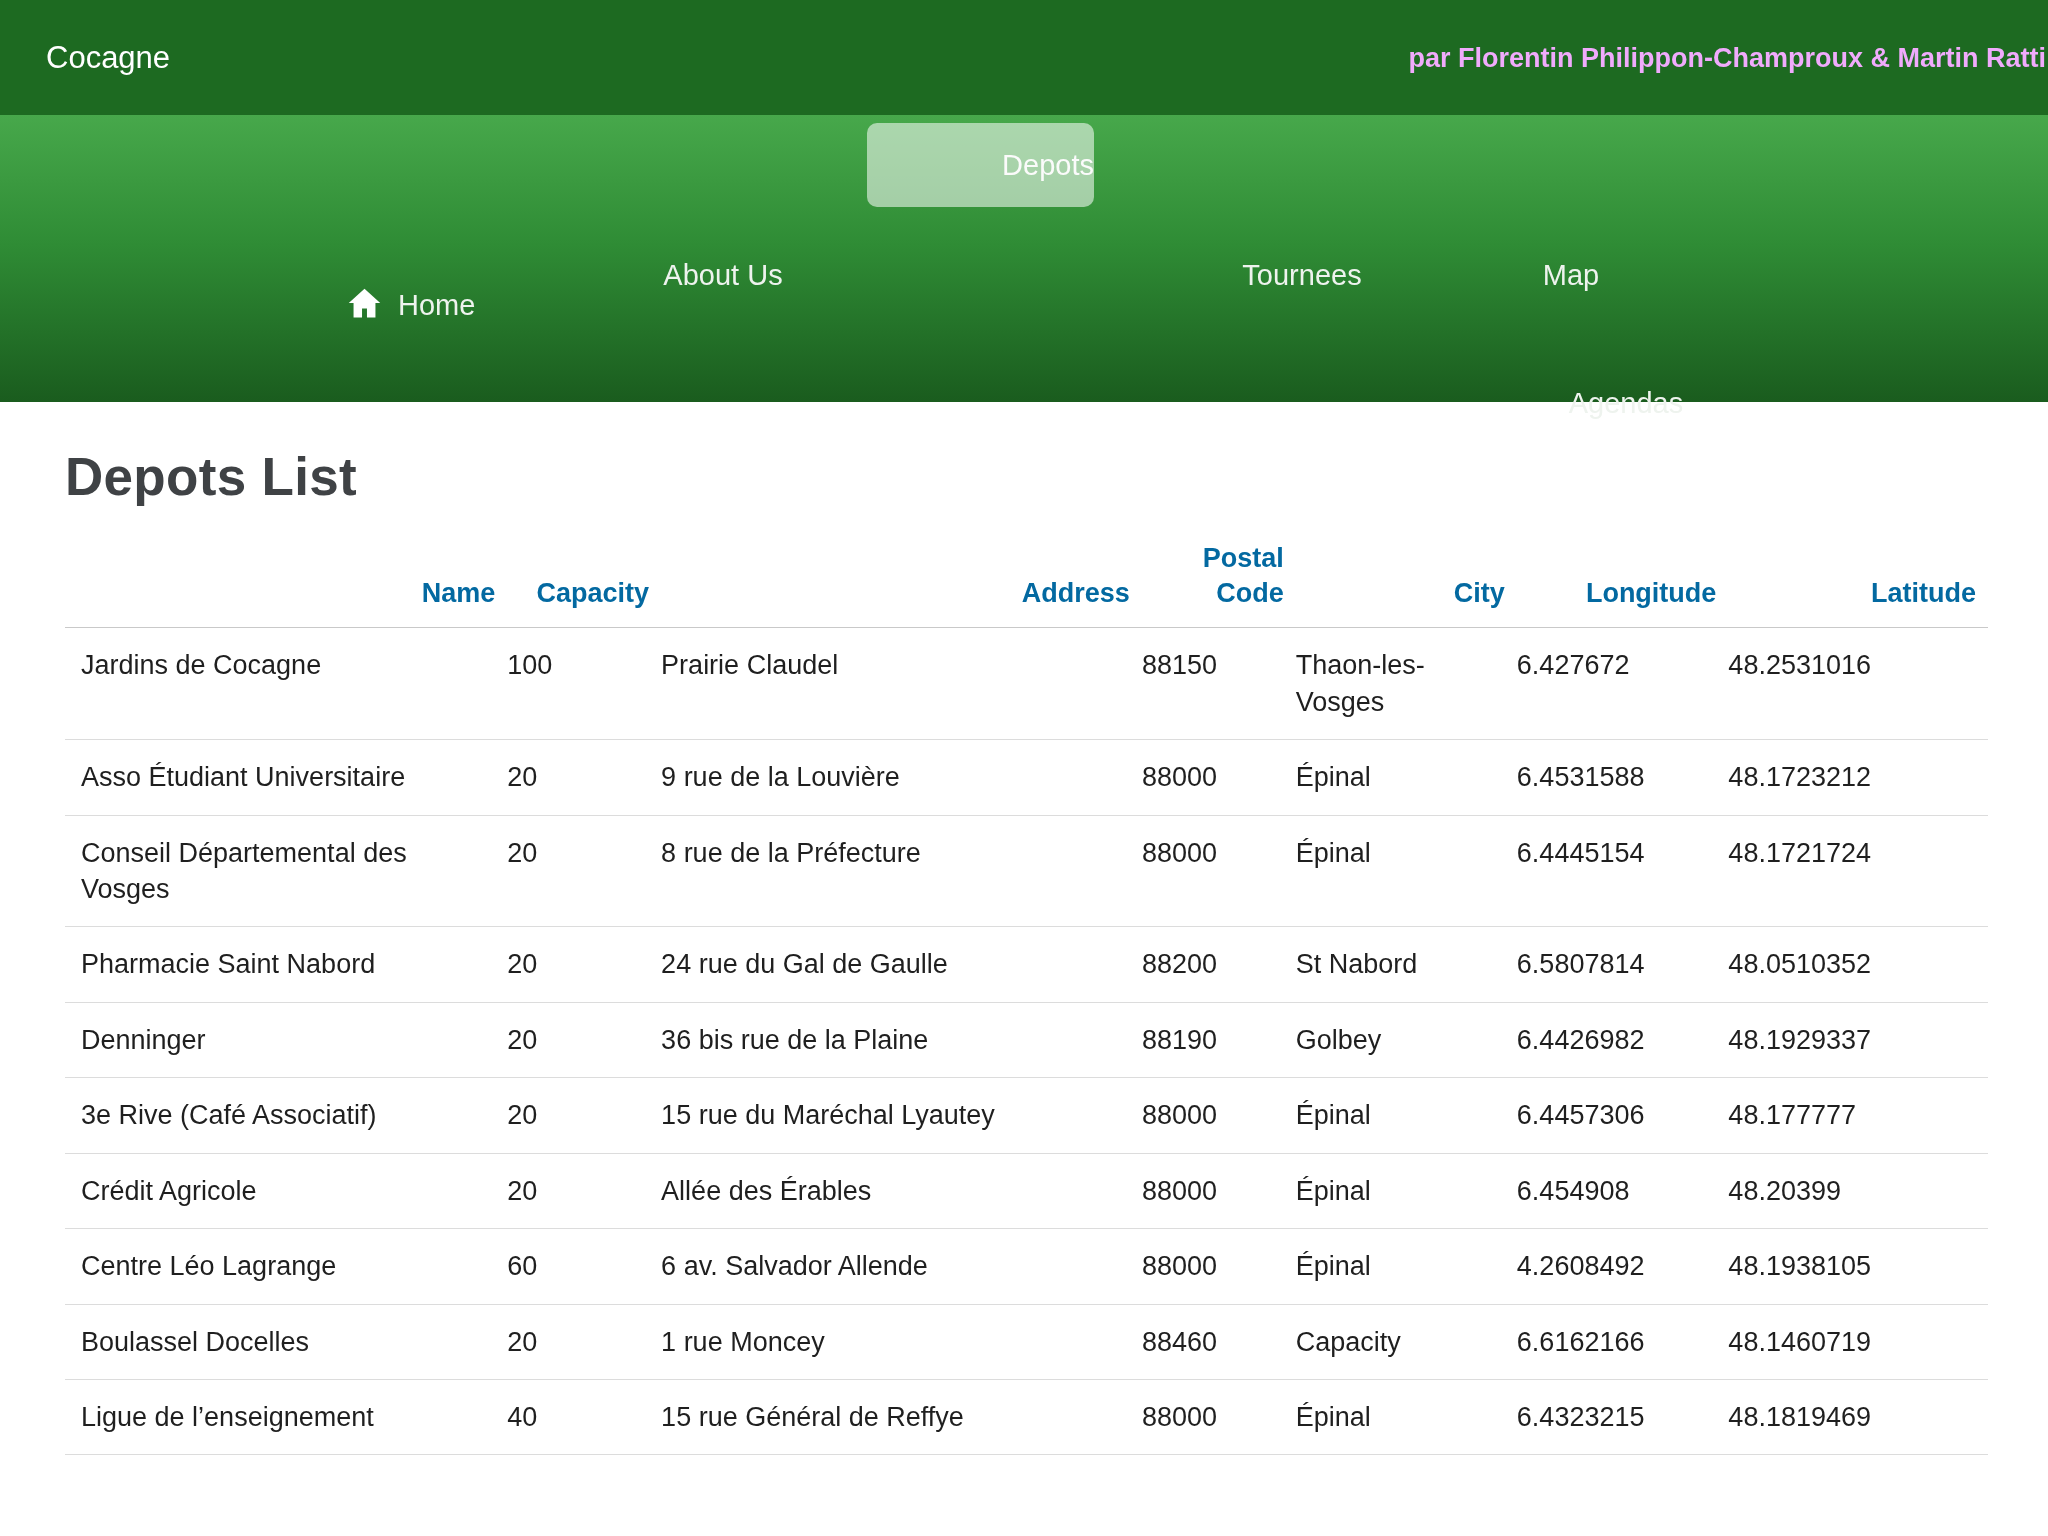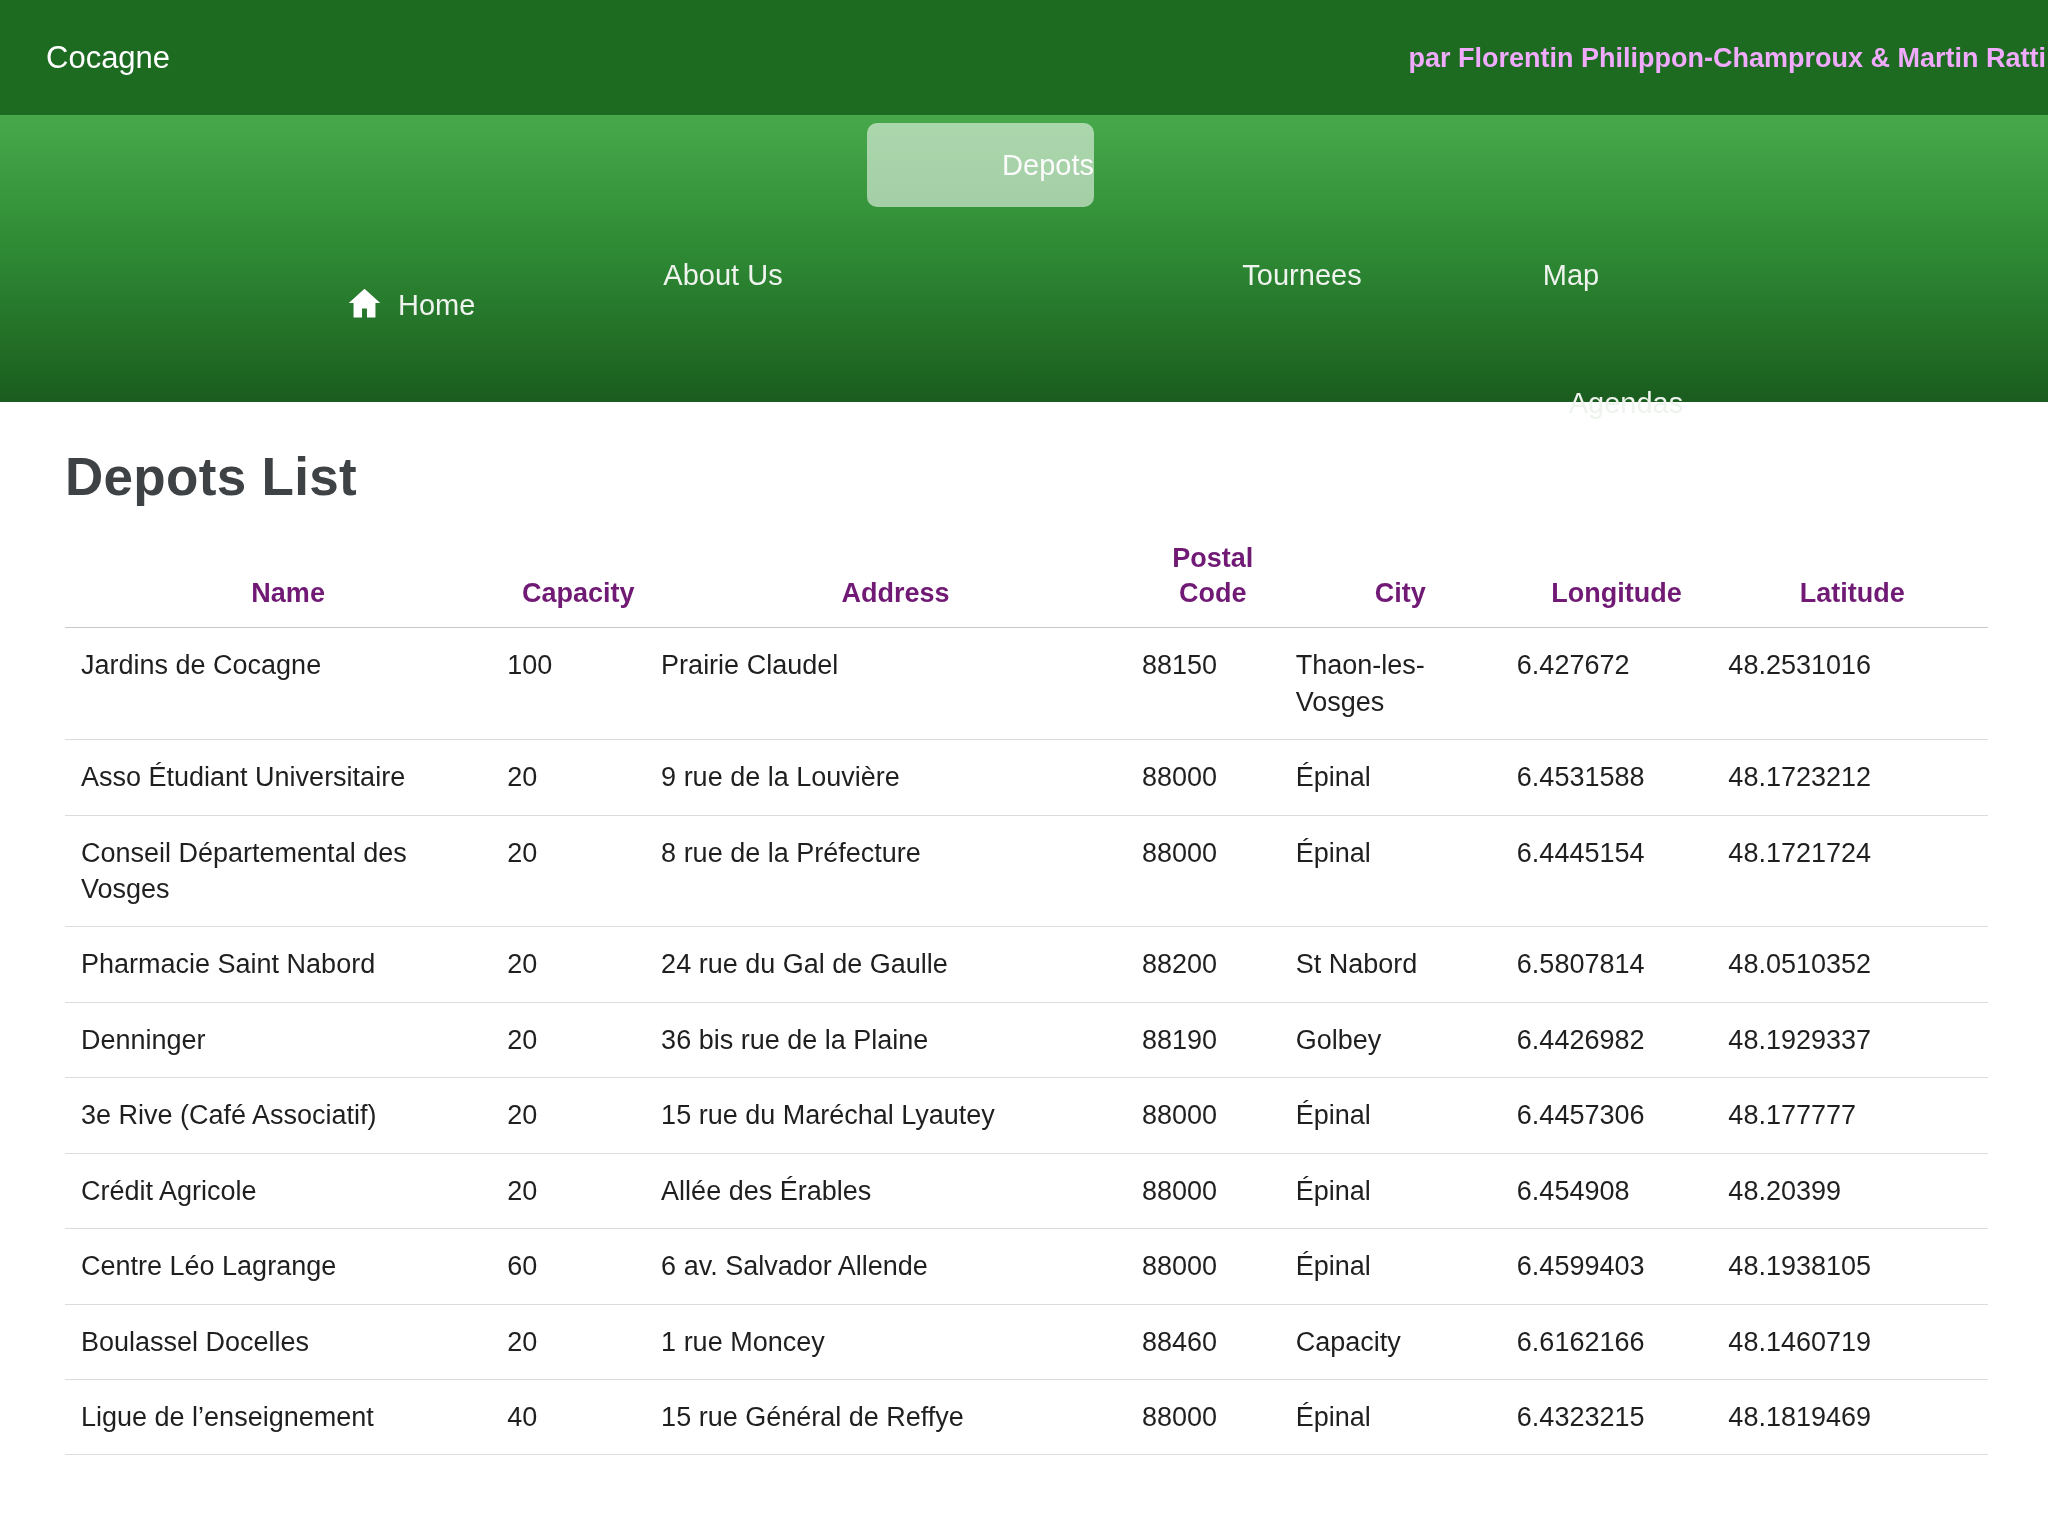--- a/index.html
+++ b/index.html
@@ -87,25 +87,25 @@
     margin: 44px 0 34px 0;
     letter-spacing: 0.3px;
   }
 
   table {
     width: 100%;
     border-collapse: collapse;
     table-layout: fixed;
   }
   th {
-    text-align: center;
+    text-align: right;
     vertical-align: bottom;
     font-weight: 700;
     font-size: 27px;
-    color: #701a75;
+    color: #0369a1;
     padding: 0 12px 16px 0;
     border-bottom: 1px solid #c9c9c9;
     line-height: 1.3;
   }
   td {
     text-align: left;
     vertical-align: top;
     font-size: 27px;
     color: #1f1f1f;
     padding: 19px 12px 19px 0;
@@ -243,21 +243,21 @@
           <td>Épinal</td>
           <td>6.454908</td>
           <td>48.20399</td>
         </tr>
         <tr>
           <td>Centre Léo Lagrange</td>
           <td>60</td>
           <td>6 av. Salvador Allende</td>
           <td>88000</td>
           <td>Épinal</td>
-          <td>6.4599403</td>
+          <td>4.2608492</td>
           <td>48.1938105</td>
         </tr>
         <tr>
           <td>Boulassel Docelles</td>
           <td>20</td>
           <td>1 rue Moncey</td>
           <td>88460</td>
           <td>Capacity</td>
           <td>6.6162166</td>
           <td>48.1460719</td>

